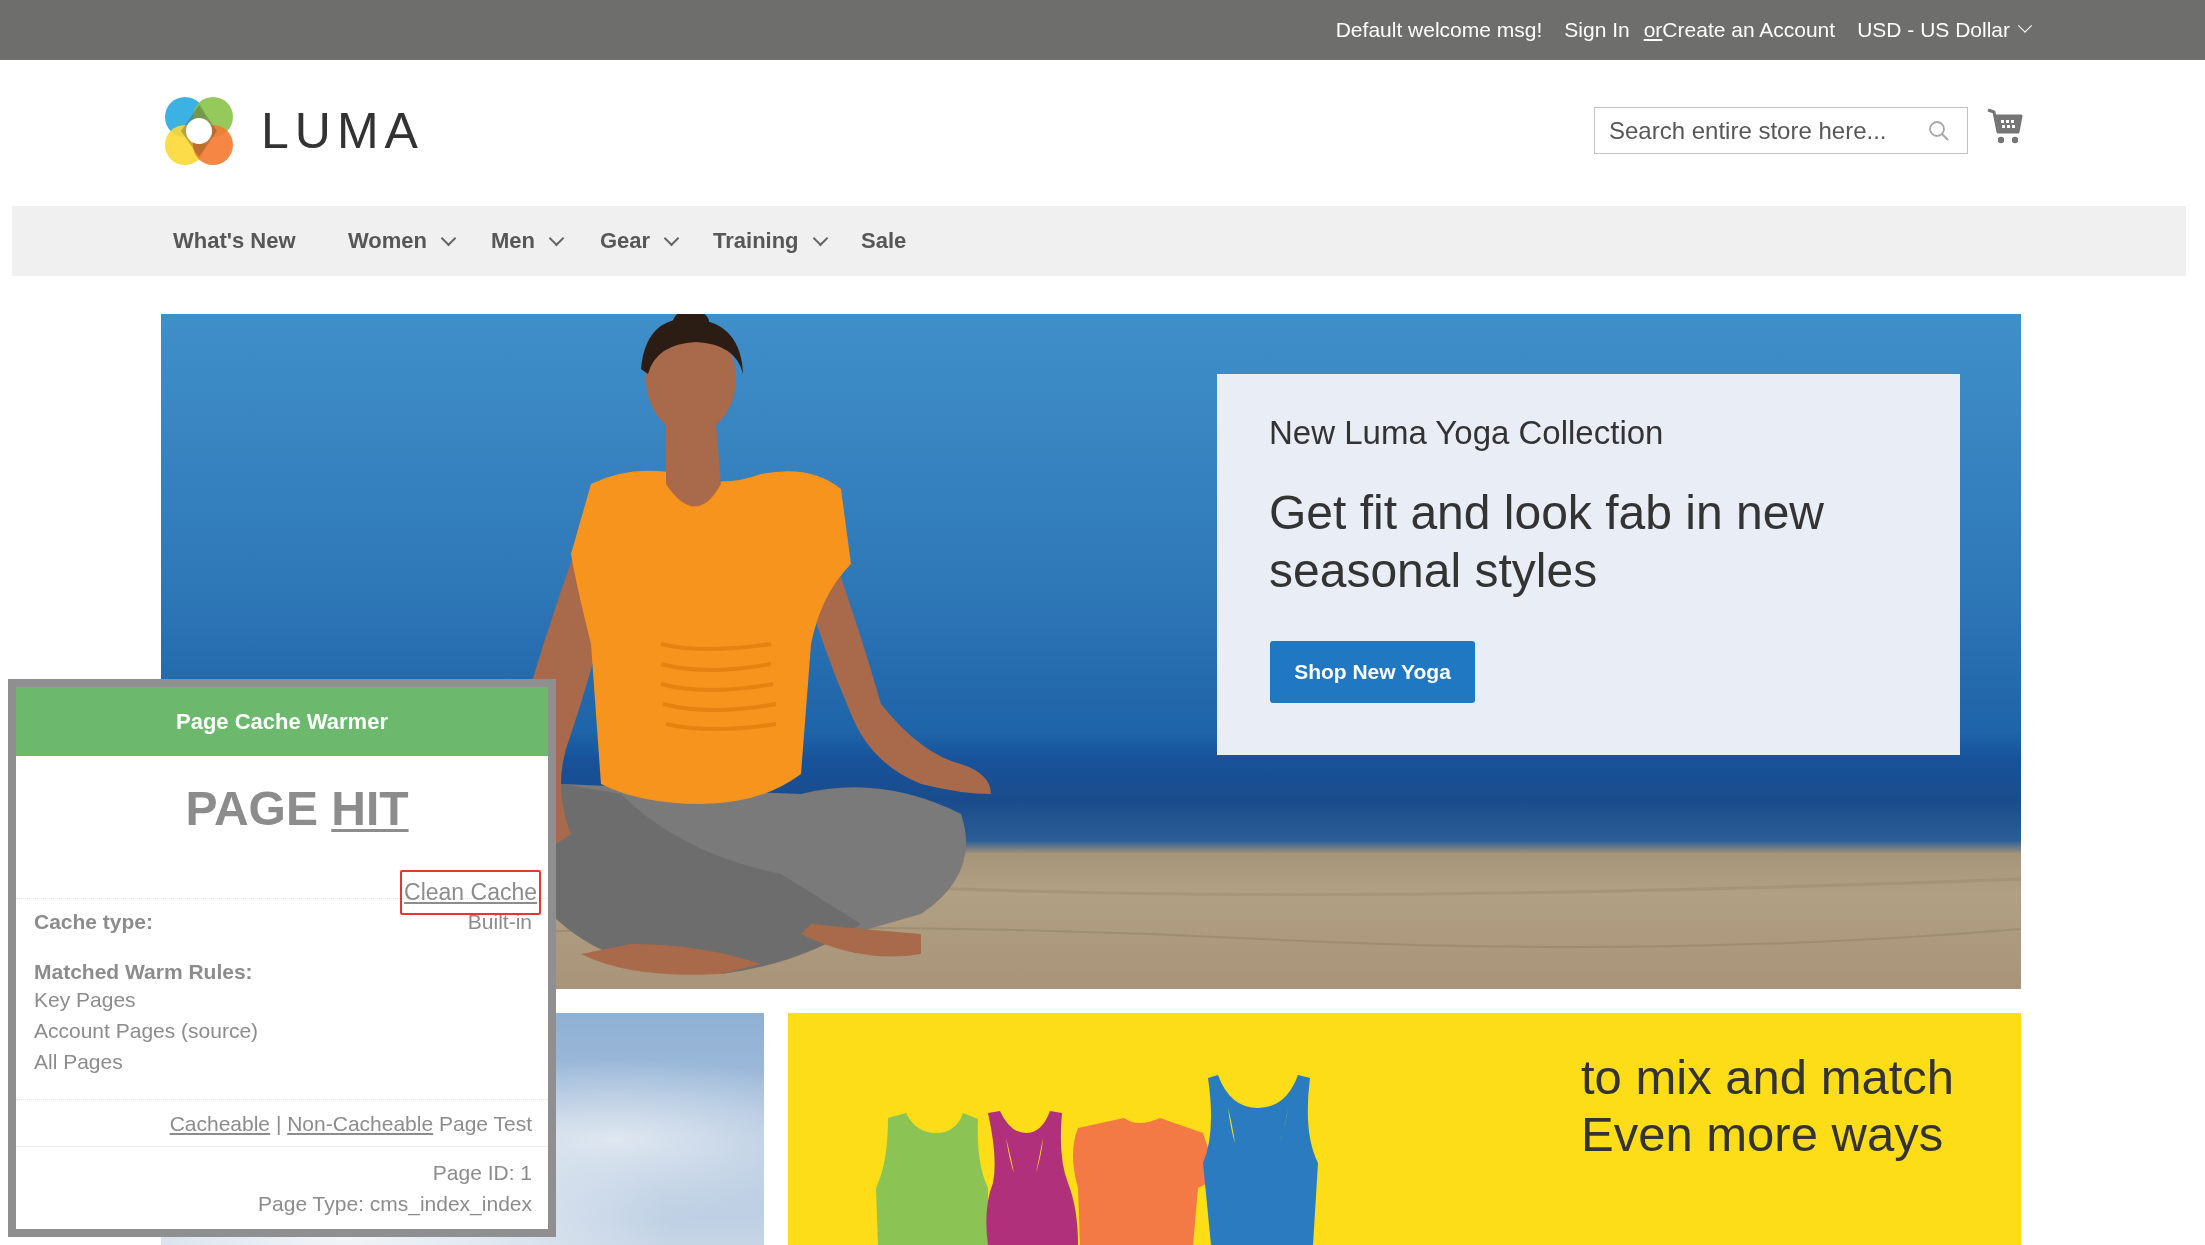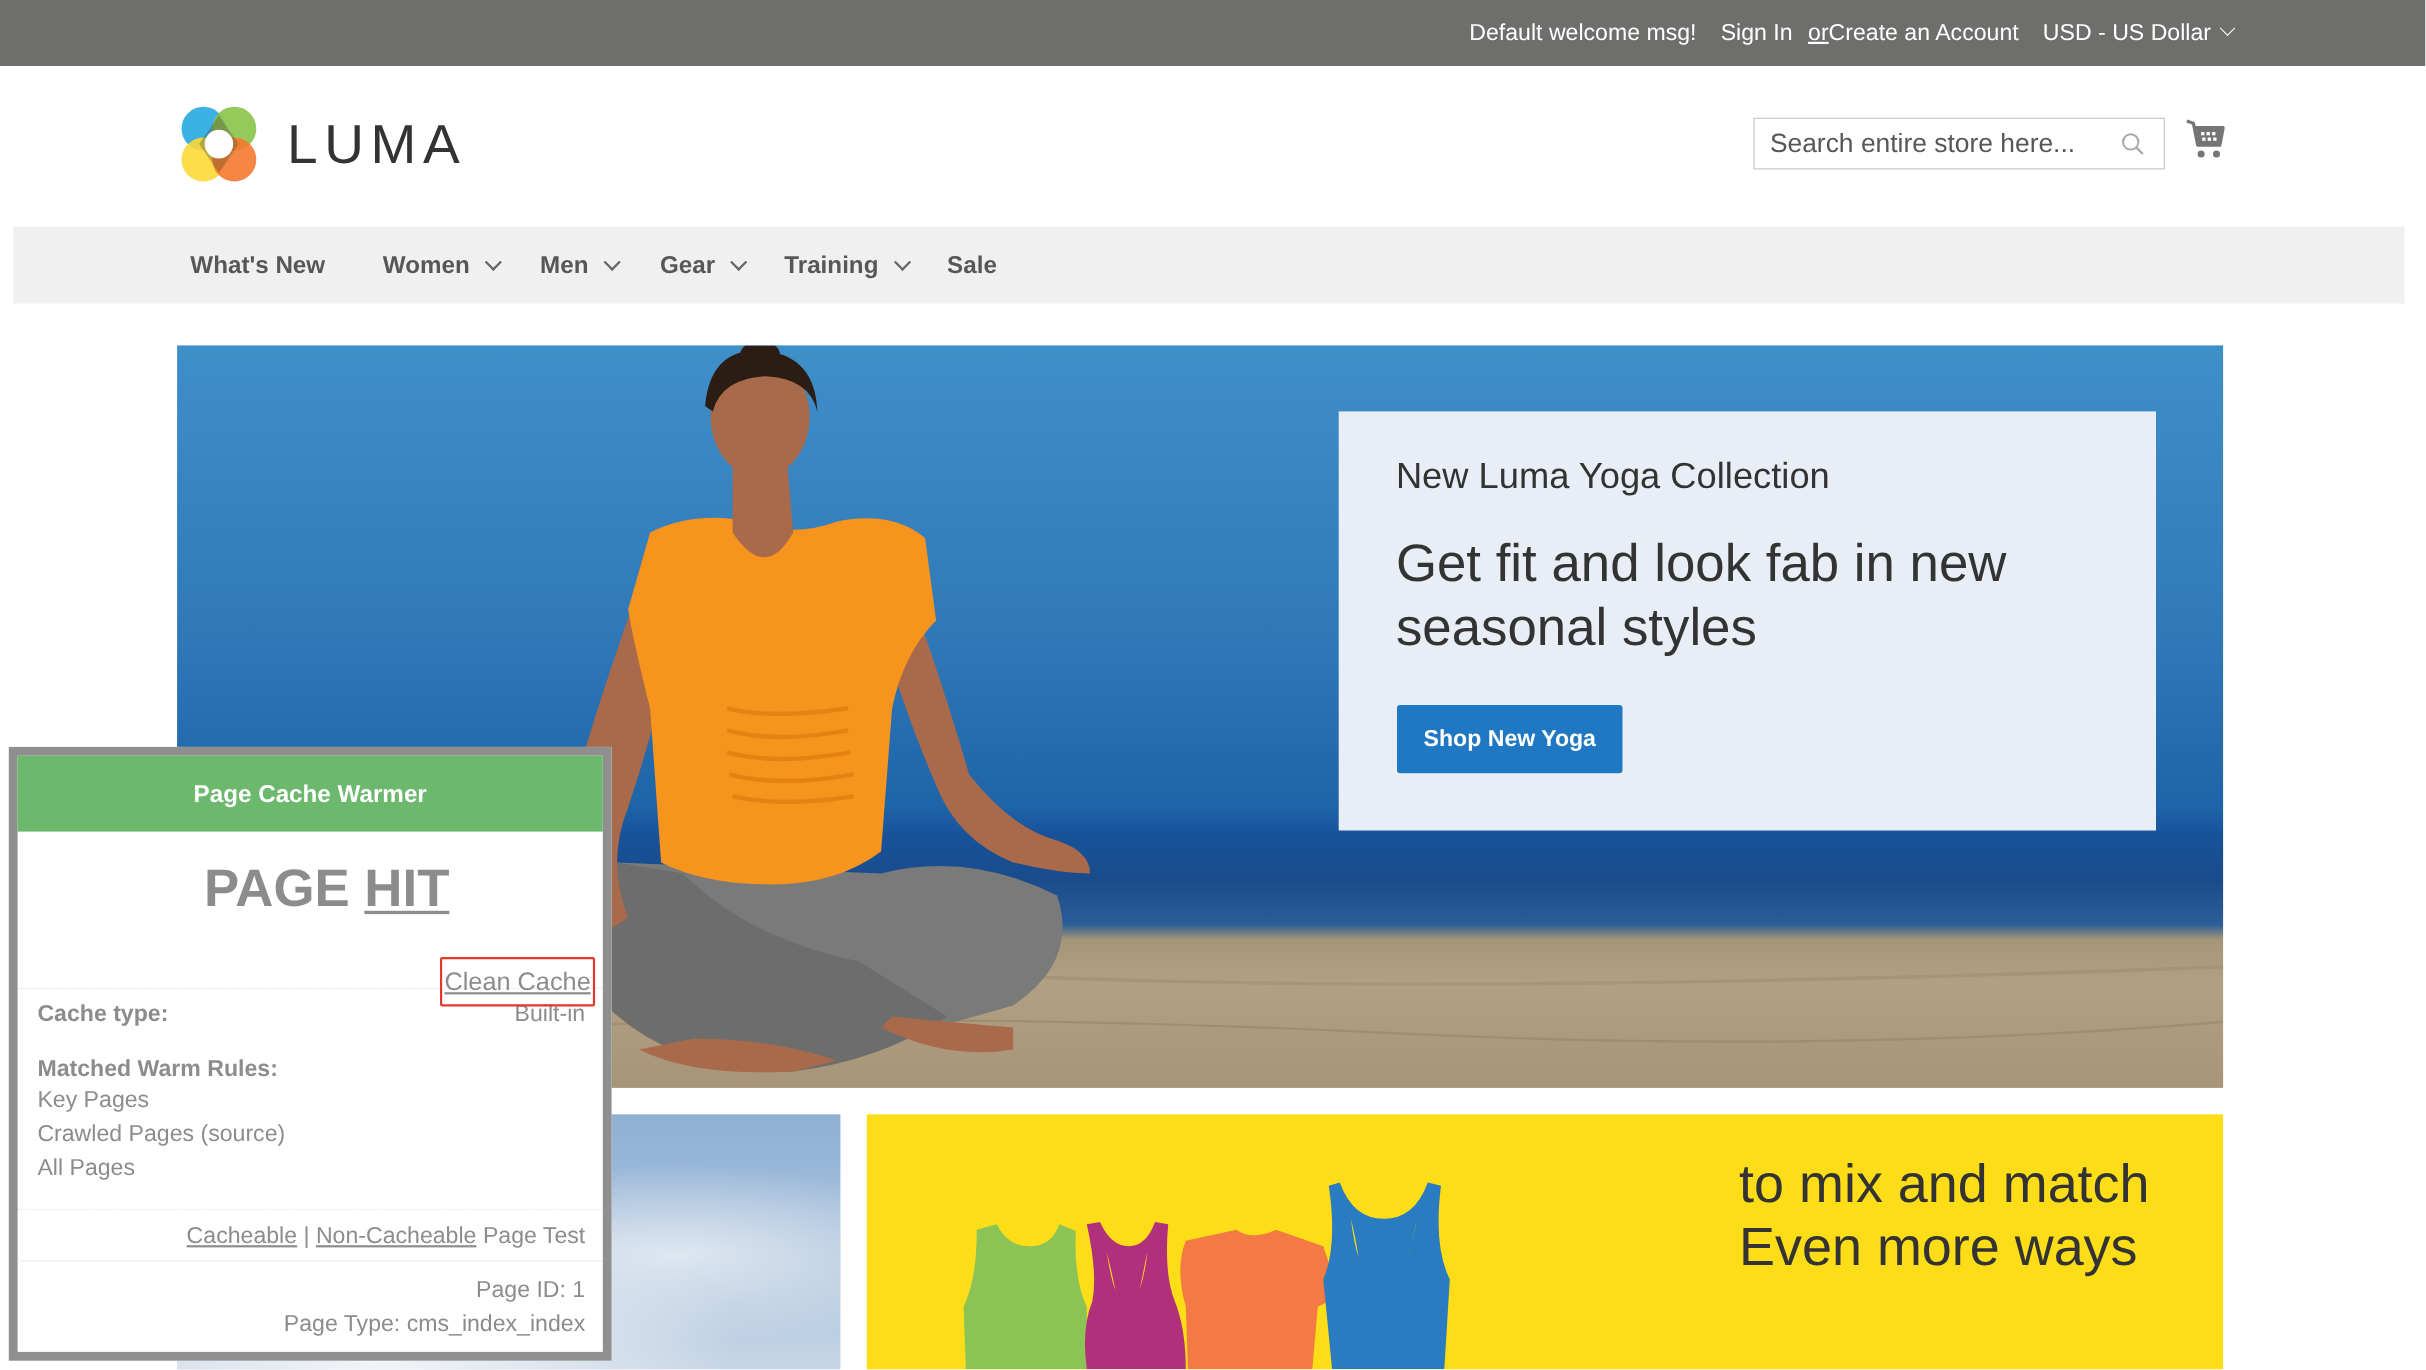--- a/index.html
+++ b/index.html
@@ -212,21 +212,21 @@
   </div>
   <div class="sep"></div>
   <div class="row" style="margin-top:11px">
     <span class="lbl">Cache type:</span>
     <span>Built-in</span>
   </div>
   <div class="rules">
     <span class="lbl">Matched Warm Rules:</span>
     <div class="vals">
       <div>Key Pages</div>
-      <div>Crawled Pages (source)</div>
+      <div>Account Pages (source)</div>
       <div>All Pages</div>
     </div>
   </div>
   <div class="tests" style="margin-top:22px">
     <a>Cacheable</a>
     <span>|</span>
     <a>Non-Cacheable</a>
     <span>Page Test</span>
   </div>
   <div class="meta">

